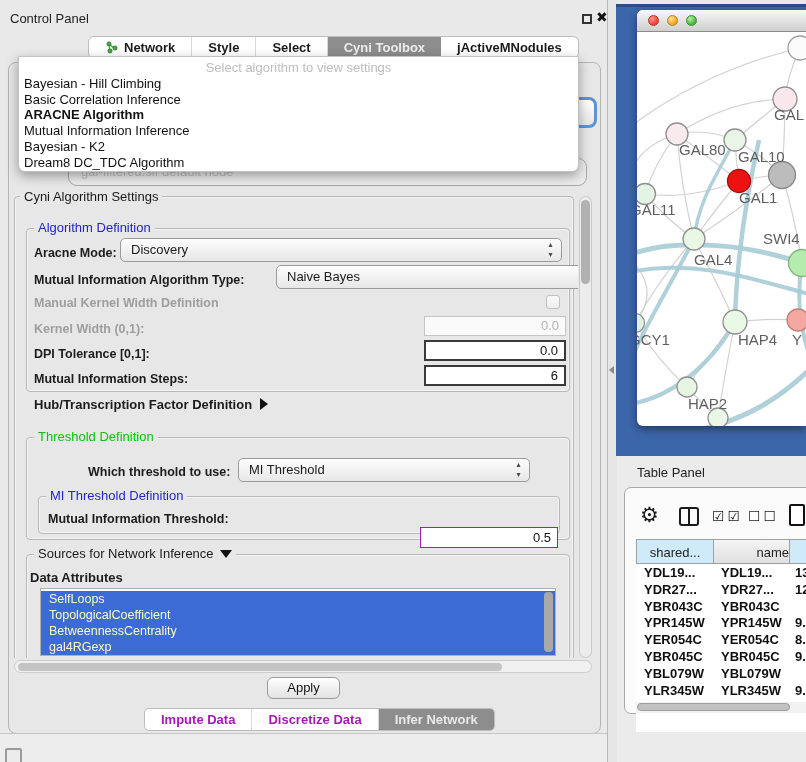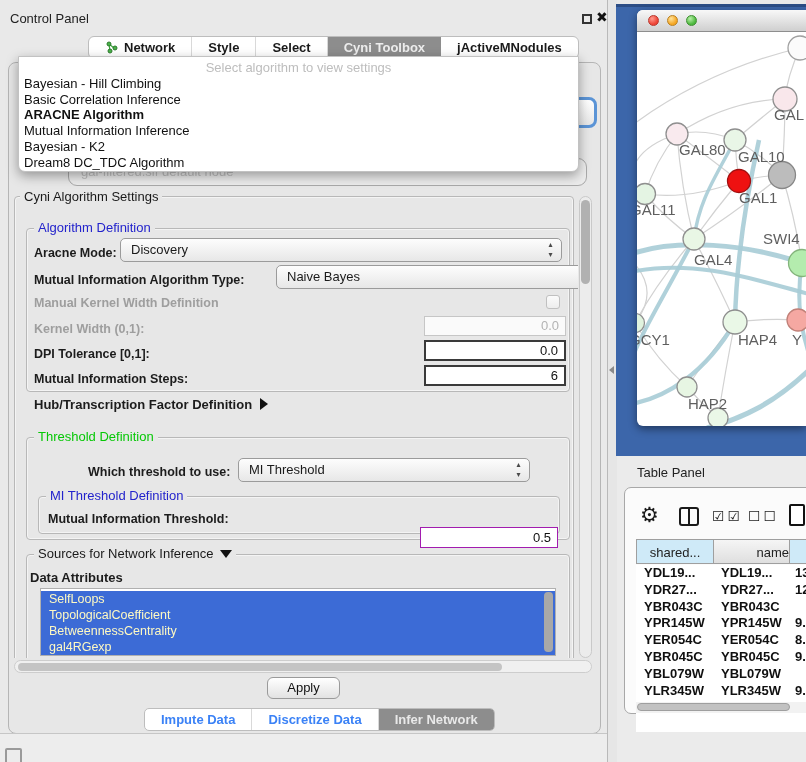--- a/index.html
+++ b/index.html
@@ -94,21 +94,21 @@
   .hscroll .thumb { position:absolute; left:3px; top:1.5px; width:484px; height:8px;
     background:#c4c4c4; border-radius:5px; }
 
   .apply-btn { left:267px; top:677px; width:73px; height:22px; border:1px solid #9a9a9a;
     border-radius:6px; background:linear-gradient(#ffffff,#e2e2e2); font-size:13px;
     text-align:center; line-height:20px; color:#111; }
 
   .bottom-tabs { left:144px; top:708px; height:23px; display:flex; background:#fff;
     border:1px solid #bdbdbd; border-radius:5px; overflow:hidden; }
   .btab { display:flex; align-items:center; padding:0 16px; font-size:13px; font-weight:600;
-    color:#3b82f6; border-right:1px solid #d9d9d9; white-space:nowrap; }
+    color:#a21caf; border-right:1px solid #d9d9d9; white-space:nowrap; }
   .btab:last-child { border-right:none; }
   .btab.sel { background:#8d8d8d; color:#e9e9e9; }
 
   
   .gutter { left:607px; top:0; width:10px; height:762px; background:#e6e6e6; border-left:1px solid #b9b9b9; }
   .gutter-arrow { left:609px; top:366px; width:0; height:0; border-top:4px solid transparent;
     border-bottom:4px solid transparent; border-right:5px solid #8a8a8a; }
   .desktop { left:616px; top:4px; width:190px; height:452px; background:#3c66aa;
     border-top:3px solid #2c4d85; }
   .net-window { left:637px; top:10px; width:169px; height:416px; border-radius:6px 0 0 6px;

